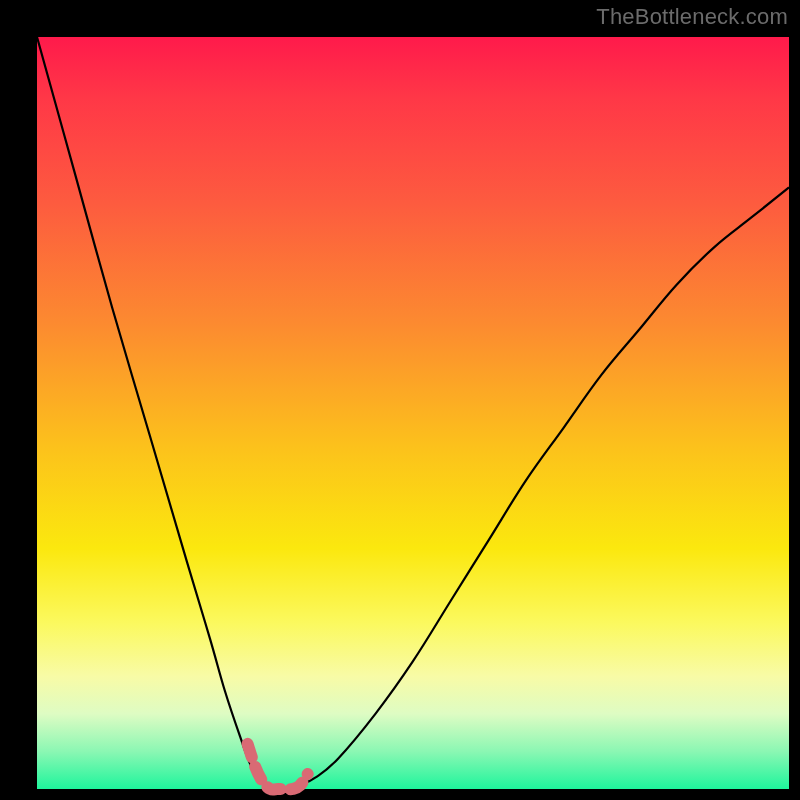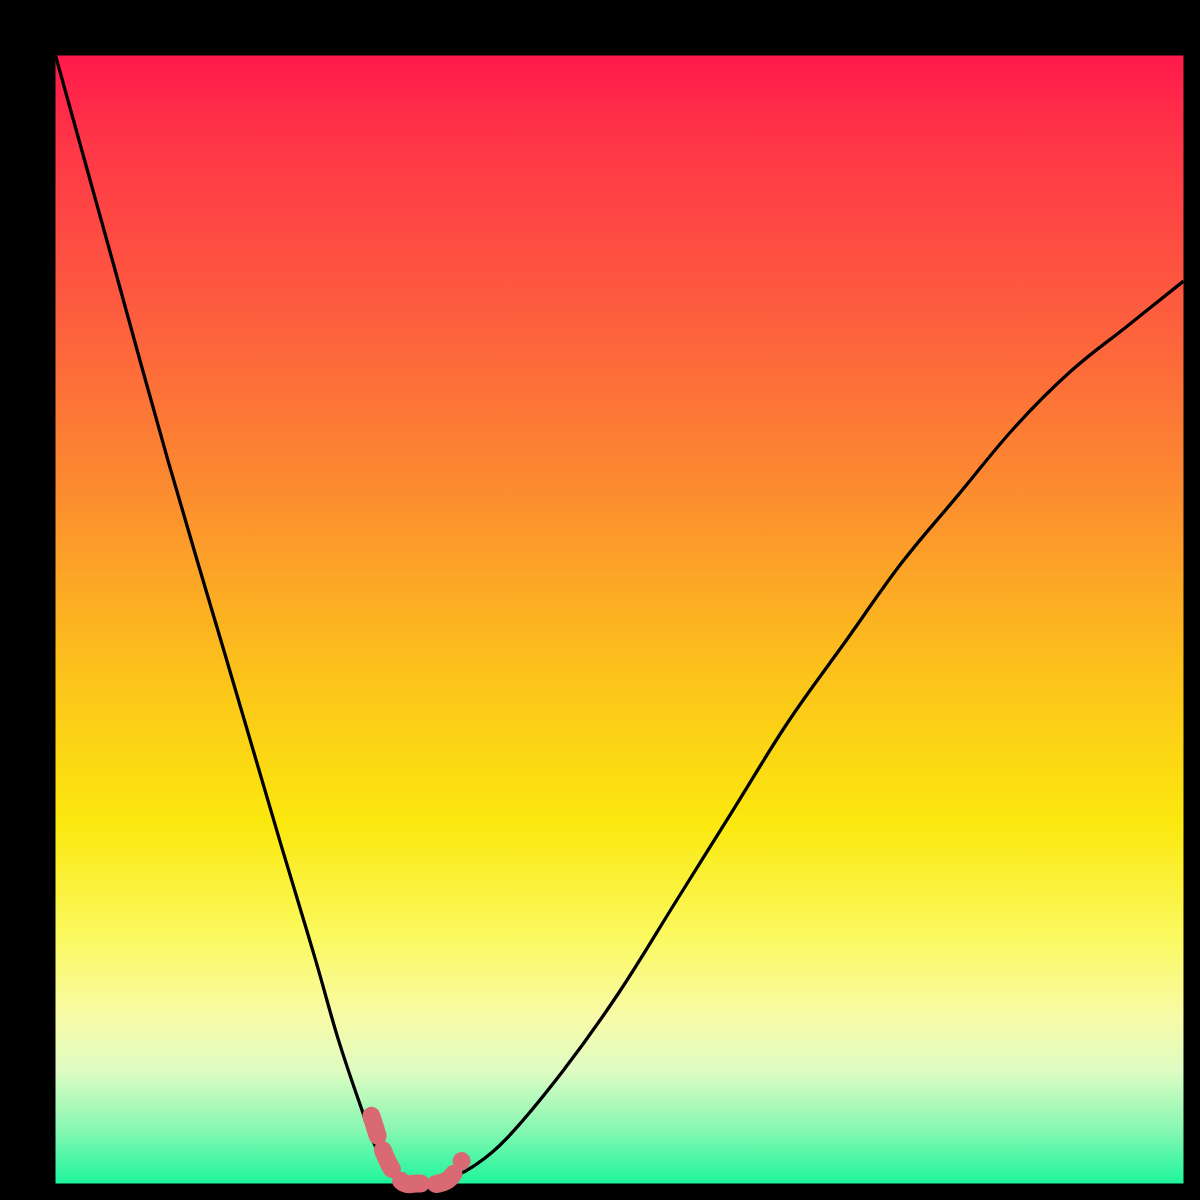--- a/index.html
+++ b/index.html
@@ -61,13 +61,14 @@
 
 <div class="frame">
   <div class="plot-area">
 
     <svg class="curve" viewBox="0 0 752 752" preserveAspectRatio="none">
       <path fill="none" stroke="#000000" stroke-width="2.2" d="M 0.00 0.00 C 6.77 24.36, 24.06 86.63, 37.60 135.36 C 51.14 184.09, 61.66 223.34, 75.20 270.72 C 88.74 318.10, 99.26 352.54, 112.80 398.56 C 126.34 444.58, 139.57 489.85, 150.40 526.40 C 161.23 562.95, 166.19 578.59, 172.96 601.60 C 179.73 624.61, 182.59 636.64, 188.00 654.24 C 193.41 671.84, 198.30 685.82, 203.04 699.36 C 207.78 712.90, 210.26 721.32, 214.32 729.44 C 218.38 737.56, 222.22 740.42, 225.60 744.48 C 228.98 748.54, 230.41 750.65, 233.12 752.00 C 235.83 753.35, 237.93 752.00, 240.64 752.00 C 243.35 752.00, 245.45 752.00, 248.16 752.00 C 250.87 752.00, 252.97 752.68, 255.68 752.00 C 258.39 751.32, 259.14 750.27, 263.20 748.24 C 267.26 746.21, 271.47 745.46, 278.24 740.72 C 285.01 735.98, 289.97 733.43, 300.80 721.92 C 311.63 710.41, 324.86 694.40, 338.40 676.80 C 351.94 659.20, 362.46 644.46, 376.00 624.16 C 389.54 603.86, 400.06 585.66, 413.60 564.00 C 427.14 542.34, 437.66 525.50, 451.20 503.84 C 464.74 482.18, 475.26 463.98, 488.80 443.68 C 502.34 423.38, 512.86 409.99, 526.40 391.04 C 539.94 372.09, 550.46 356.00, 564.00 338.40 C 577.54 320.80, 588.06 309.52, 601.60 293.28 C 615.14 277.04, 625.66 263.05, 639.20 248.16 C 652.74 233.27, 663.26 222.74, 676.80 210.56 C 690.34 198.38, 700.86 191.31, 714.40 180.48 C 727.94 169.65, 745.23 155.81, 752.00 150.40"></path>
       <path fill="none" stroke="#d96a74" stroke-width="12" stroke-linecap="round" stroke-linejoin="round" stroke-dasharray="14 10" d="M 210.56 706.88 C 211.91 710.94, 215.37 722.67, 218.08 729.44 C 220.79 736.21, 222.89 740.42, 225.60 744.48 C 228.31 748.54, 230.41 750.65, 233.12 752.00 C 235.83 753.35, 237.93 752.00, 240.64 752.00 C 243.35 752.00, 245.45 752.00, 248.16 752.00 C 250.87 752.00, 252.97 752.68, 255.68 752.00 C 258.39 751.32, 260.49 750.95, 263.20 748.24 C 265.91 745.53, 269.37 738.99, 270.72 736.96"></path>
     </svg>
 
   </div>
+  <div class="watermark">TheBottleneck.com</div>
 </div>
 
 </body></html>

